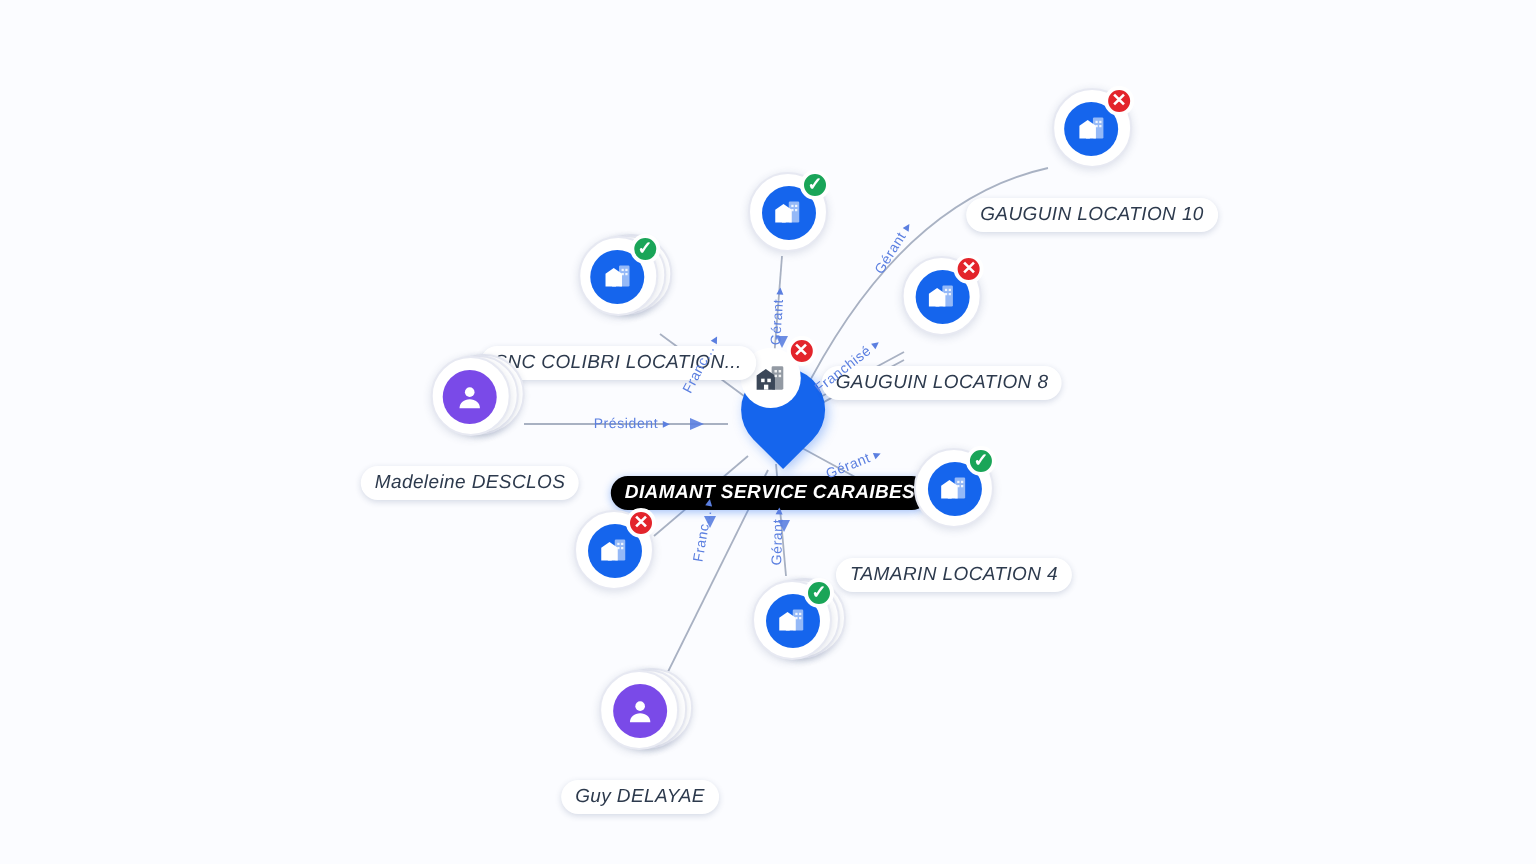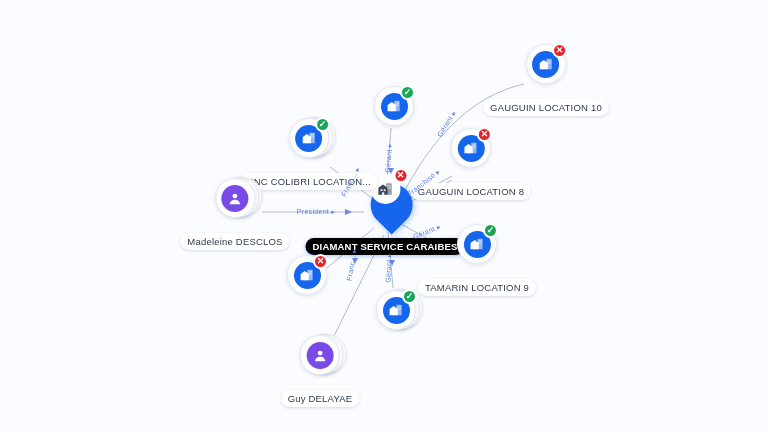--- a/index.html
+++ b/index.html
@@ -136,20 +136,21 @@
   .node-label {
     margin-top: 13px;
     white-space: nowrap;
     font-size: 9.5px;
     letter-spacing: .2px;
     color: #2d3a4d;
     background: #ffffff;
     border-radius: 9px;
     padding: 3px 7px;
     box-shadow: 0 1px 3px rgba(40,60,110,.18);
+    font-style: italic;
   }
   .node-label.selected {
     background: #000000;
     color: #ffffff;
     font-weight: 600;
     box-shadow: 0 1px 4px rgba(21,101,237,.4);
   }
 
   
   .edge-label {
@@ -315,21 +316,21 @@
                 <rect x="7.9" y="16" width="2.6" height="3" fill="#ffffff"></rect>
                 <rect x="14.2" y="7.2" width="1.5" height="1.5" fill="#ffffff" opacity="0.85"></rect>
                 <rect x="16.7" y="7.2" width="1.5" height="1.5" fill="#ffffff" opacity="0.85"></rect>
                 <rect x="14.2" y="10" width="1.5" height="1.5" fill="#ffffff" opacity="0.85"></rect>
                 <rect x="16.7" y="10" width="1.5" height="1.5" fill="#ffffff" opacity="0.85"></rect>
               </svg>
             </div>
           </div>
           <div class="badge at-node ok">✓</div>
         </div>
-        <div class="node-label">TAMARIN LOCATION 9</div>
+        <div class="node-label">TAMARIN LOCATION 4</div>
       </div>
       <div class="node" style="left: 396px; top: 310px;">
         <div class="node-visual">
           <div class="stack-sheet s1"></div>
           <div class="stack-sheet s2"></div>
           <div class="halo">
             <div class="glyph company">
               <svg width="18" height="18" viewBox="0 0 24 24" fill="none">
                 <rect x="12.5" y="5" width="7" height="14" rx="0.8" fill="#ffffff" opacity="0.55"></rect>
                 <path d="M3.5 19V10.5L9 6.6l5.5 3.9V19z" fill="#ffffff"></path>

